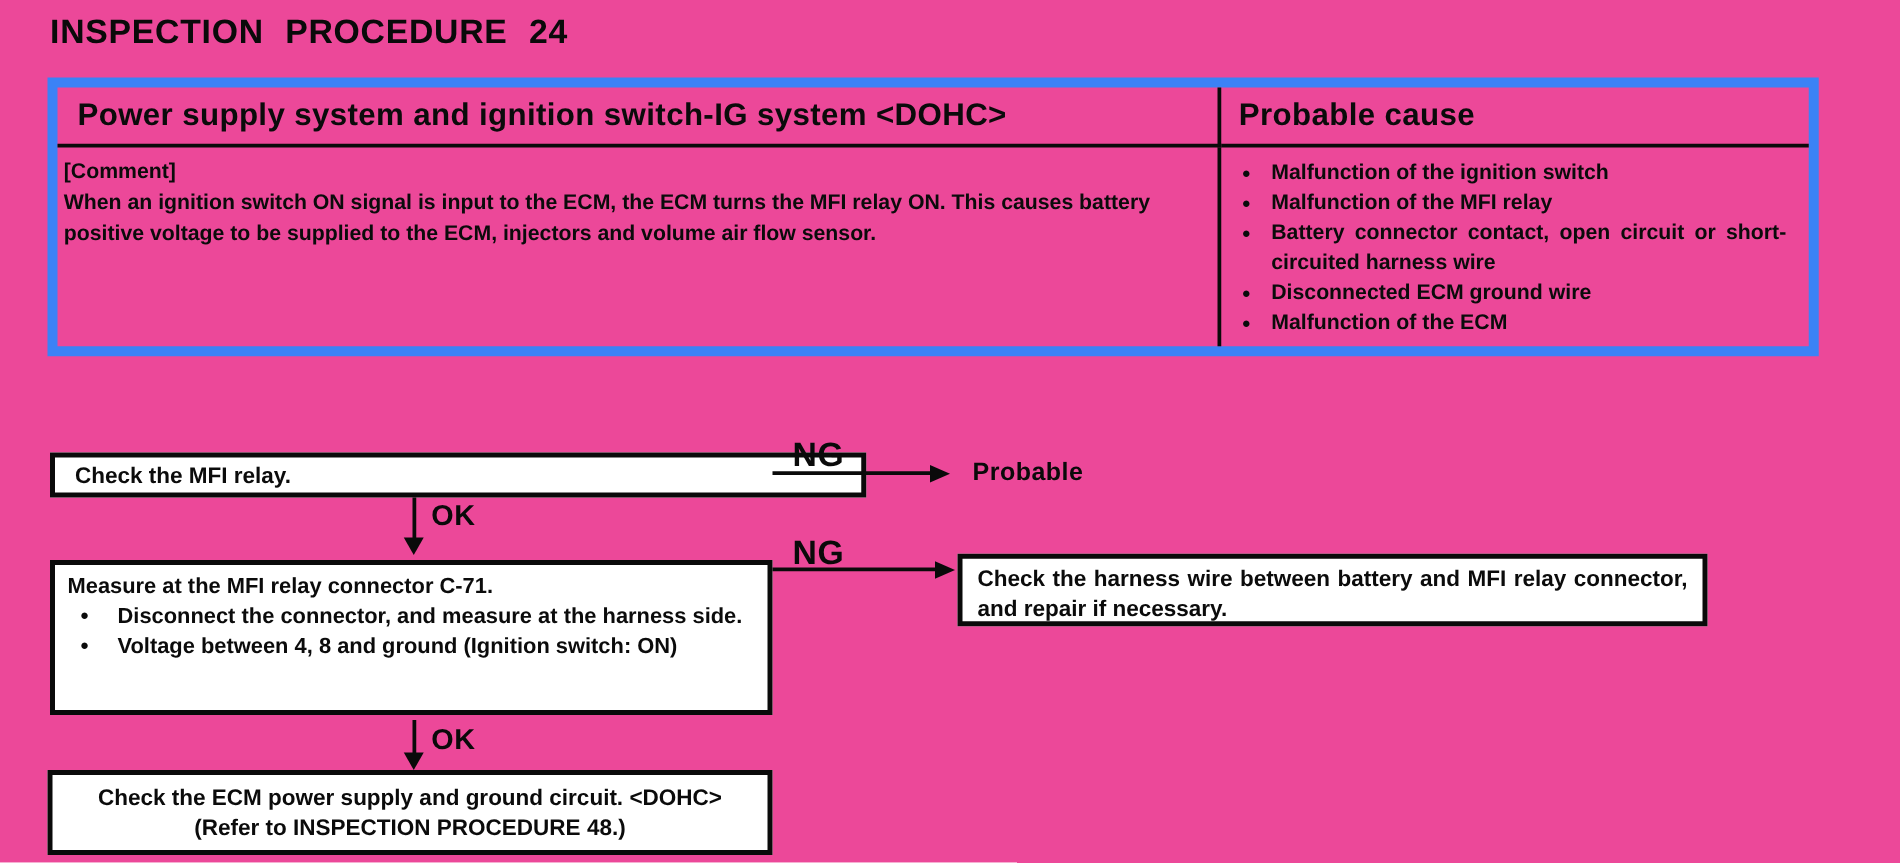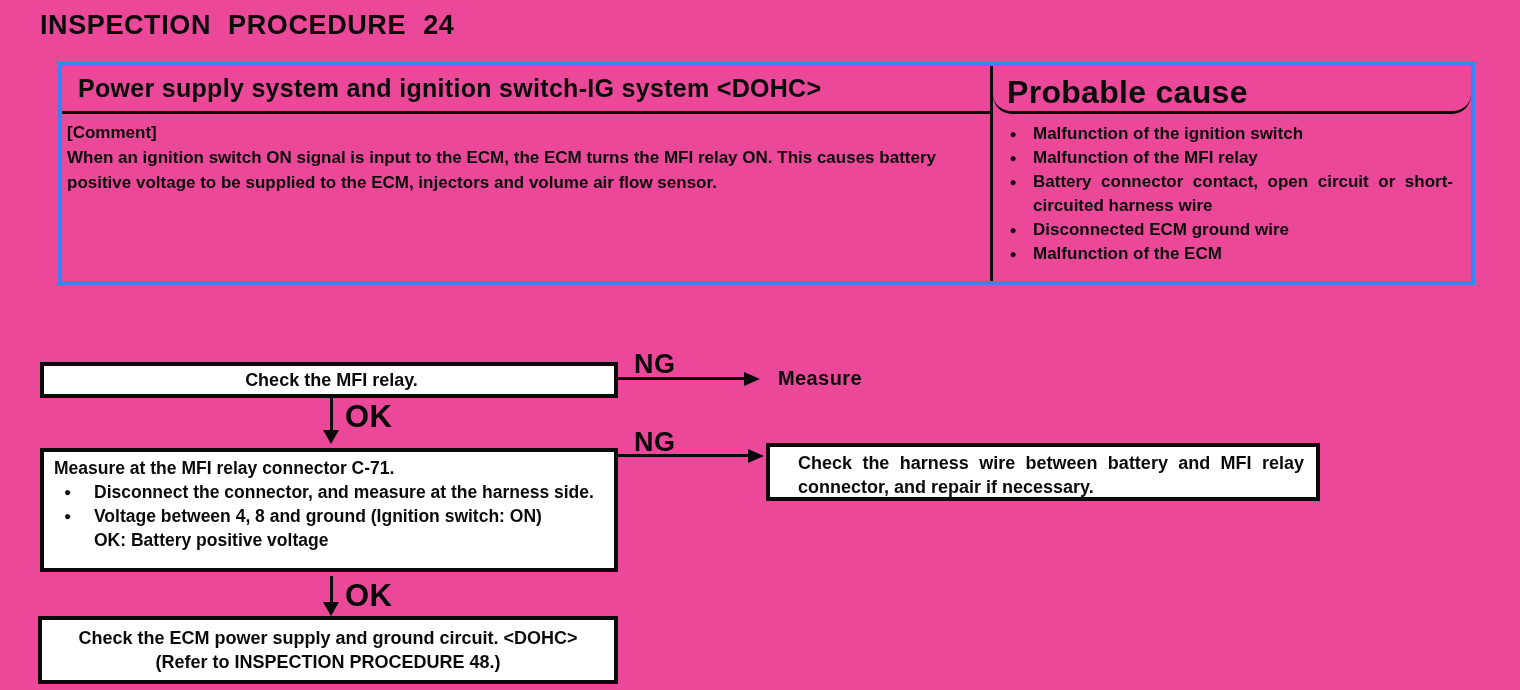--- a/index.html
+++ b/index.html
@@ -13,39 +13,39 @@
   }
   
   .doc-title{
     position:absolute;left:40px;top:10px;
     font-size:27px;font-weight:bold;
     letter-spacing:0.6px;word-spacing:9px;
     color:#0a0a0a;
   }
   
   .tbl{
-    position:absolute;left:58px;top:62px;
+    position:absolute;left:38px;top:62px;
     width:1417px;height:223px;
-    border:4px solid #3b82f6;
+    border:8px solid #3b82f6;
     box-sizing:border-box;
     display:grid;
     grid-template-columns:931px 1fr;
     grid-template-rows:48px 1fr;
   }
   .tbl .cell{box-sizing:border-box;}
   .cell.hleft{
     border-right:3px solid #0a0a0a;border-bottom:3px solid #0a0a0a;
     padding:8px 8px 0 16px;
     font-size:25px;font-weight:bold;letter-spacing:0.3px;
     white-space:nowrap;overflow:hidden;
   }
   .cell.hright{
     border-bottom:3px solid #0a0a0a;
     padding:8px 24px 0 14px;
-    font-size:32px;font-weight:bold;letter-spacing:0.3px;border-radius:19px;
+    font-size:25px;font-weight:bold;letter-spacing:0.3px;
   }
   .cell.bleft{
     border-right:3px solid #0a0a0a;
     padding:6px 10px 0 5px;
     font-size:17px;font-weight:600;line-height:25px;
   }
   .cell.bright{
     padding:8px 12px 0 0;
     font-size:17px;font-weight:700;line-height:24px;
   }
@@ -56,44 +56,44 @@
   }
   .cause-row .ctxt{flex:1;text-align:justify;padding-right:6px;}
   
   .fc-box{
     position:absolute;
     border:4px solid #0a0a0a;
     box-sizing:border-box;
     background:#ffffff;
     font-size:17px;font-weight:700;
   }
-  .fc-box.b1{left:40px;top:362px;width:578px;height:36px;
-    display:flex;align-items:center;padding-left:5px;font-size:18px;justify-content:center;}
+  .fc-box.b1{left:40px;top:362px;width:653px;height:36px;
+    display:flex;align-items:center;padding-left:16px;font-size:18px;}
   .fc-box.b2{left:40px;top:448px;width:578px;height:124px;padding:4px 8px 0 8px;line-height:24px;font-size:17.5px;}
-  .fc-box.b3{left:766px;top:443px;width:554px;height:58px;padding:4px 12px 0 28px;
+  .fc-box.b3{left:766px;top:443px;width:600px;height:58px;padding:4px 12px 0 12px;
     font-size:18px;line-height:24px;text-align:justify;}
   .fc-box.b4{left:38px;top:616px;width:580px;height:68px;padding:6px 6px 0 6px;
     font-size:18px;line-height:24px;text-align:center;}
   .b2 .step-title{padding-left:2px;}
   .b2 .brow{display:flex;align-items:flex-start;}
   .b2 .brow .blt{width:30px;min-width:30px;margin-left:12px;text-align:left;font-size:12px;line-height:24px;}
   .b2 .brow .btxt{flex:1;text-align:justify;padding-right:2px;}
   .b2 .okline{margin-left:42px;}
   
   .hline{position:absolute;height:3px;background:#0a0a0a;}
   .vline{position:absolute;width:3px;background:#0a0a0a;}
   .arr-right{position:absolute;width:0;height:0;
     border-top:7px solid transparent;border-bottom:7px solid transparent;
     border-left:16px solid #0a0a0a;}
   .arr-down{position:absolute;width:0;height:0;
     border-left:8px solid transparent;border-right:8px solid transparent;
     border-top:14px solid #0a0a0a;}
   .branch-label{position:absolute;font-weight:bold;color:#0a0a0a;}
   .lbl-ng{font-size:27px;letter-spacing:0.5px;}
-  .lbl-ok{font-size:31px;letter-spacing:0.5px;}
+  .lbl-ok{font-size:23px;letter-spacing:0.5px;}
   .lbl-replace{font-size:20px;letter-spacing:0.4px;}
 </style>
 </head>
 <body>
 
 <div class="page">
 
   <div class="doc-title">INSPECTION PROCEDURE 24</div>
 
   <div class="tbl">
@@ -127,37 +127,36 @@
     </div>
   </div>
 
   <div class="fc-box b1">
     <span>Check the MFI relay.</span>
   </div>
 
   <div class="branch-label lbl-ng" style="left:634px;top:349px;">NG</div>
   <div class="hline" style="left:618px;top:377px;width:128px;"></div>
   <div class="arr-right" style="left:744px;top:372px;"></div>
-  <div class="branch-label lbl-replace" style="left:778px;top:367px;">Measure</div>
+  <div class="branch-label lbl-replace" style="left:778px;top:367px;">Probable</div>
 
   <div class="vline" style="left:330px;top:398px;height:34px;"></div>
   <div class="arr-down" style="left:323px;top:430px;"></div>
   <div class="branch-label lbl-ok" style="left:345px;top:399px;">OK</div>
 
   <div class="fc-box b2">
     <div class="step-title">Measure at the MFI relay connector C-71.</div>
     <div class="brow">
       <span class="blt">●</span>
       <span class="btxt">Disconnect the connector, and measure at the harness side.</span>
     </div>
     <div class="brow">
       <span class="blt">●</span>
       <span class="btxt">Voltage between 4, 8 and ground (Ignition switch: ON)</span>
     </div>
-    <div class="okline">OK: Battery positive voltage</div>
   </div>
 
   <div class="branch-label lbl-ng" style="left:634px;top:427px;">NG</div>
   <div class="hline" style="left:618px;top:454px;width:132px;"></div>
   <div class="arr-right" style="left:748px;top:449px;"></div>
 
   <div class="fc-box b3">
     <span>Check the harness wire between battery and MFI relay connector, and repair if necessary.</span>
   </div>
 

